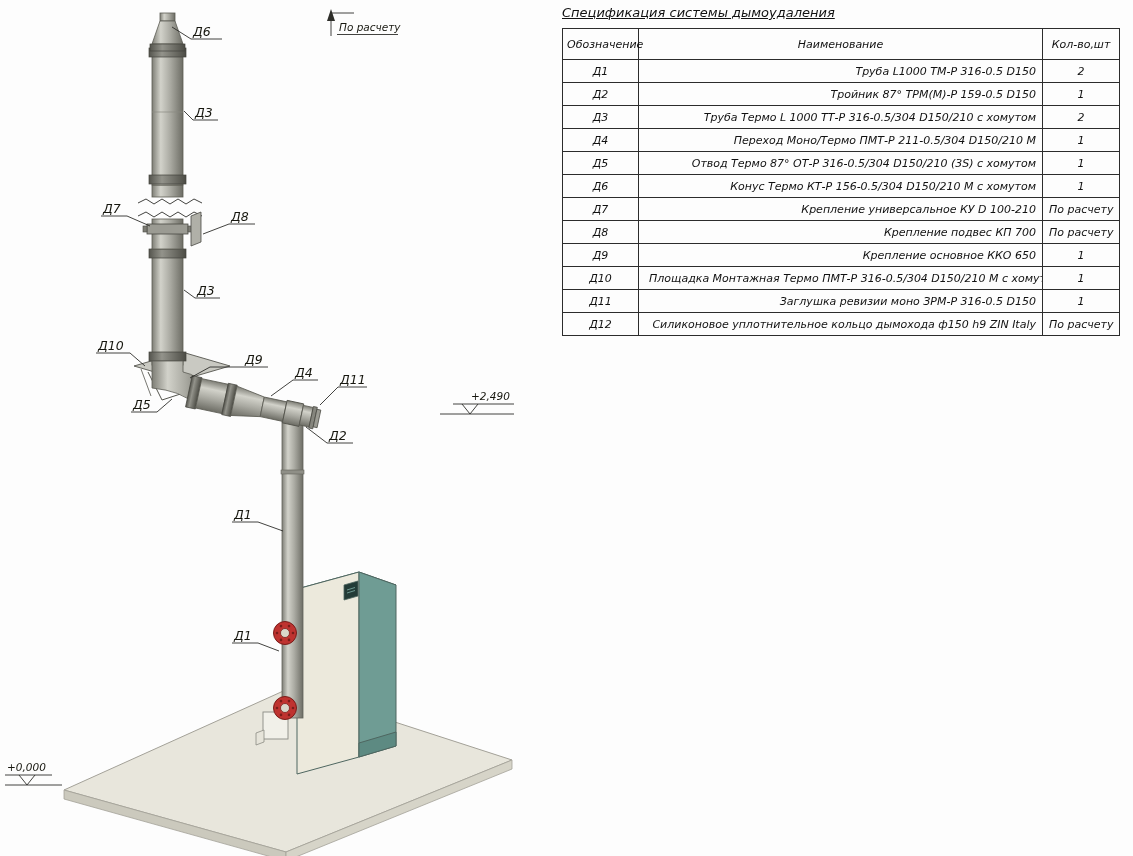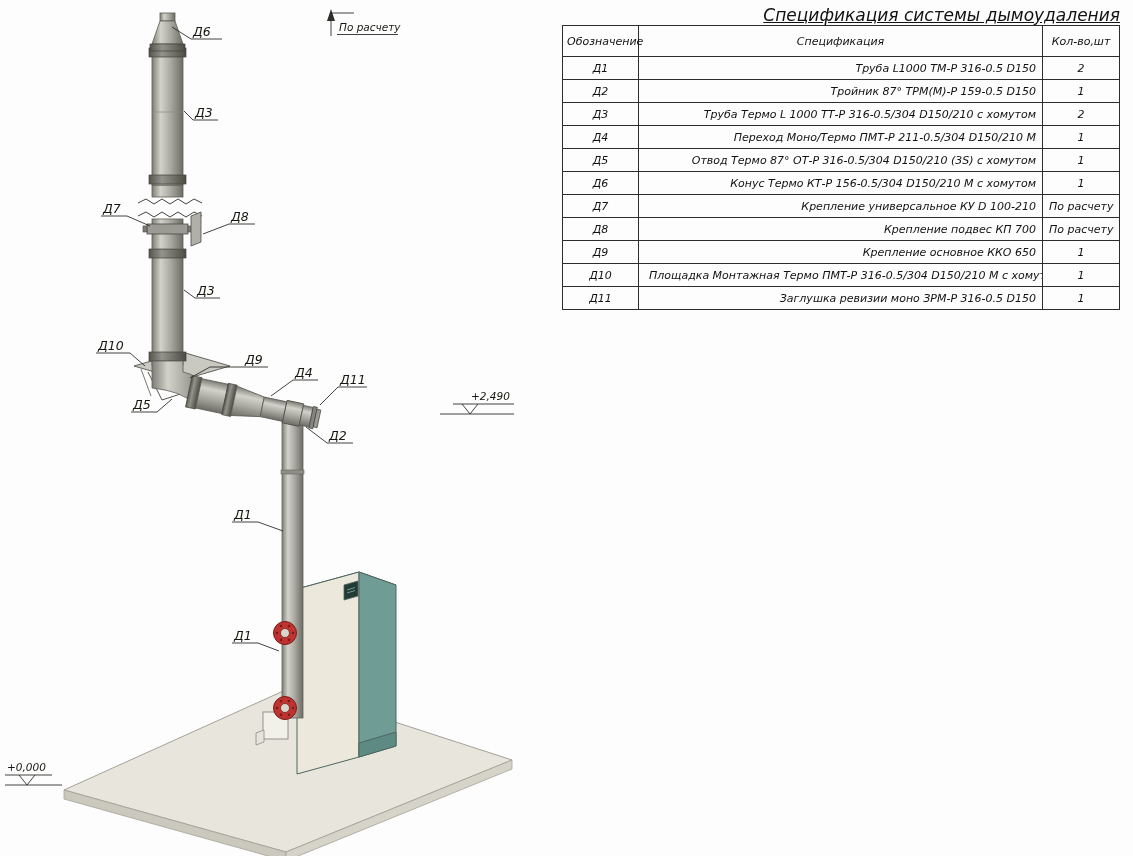--- a/index.html
+++ b/index.html
@@ -10,22 +10,22 @@
   }
   .diagram-wrap { position:absolute; left:0; top:0; width:560px; height:856px; }
   svg text { font-family:"DejaVu Sans", sans-serif; font-style:italic; fill:#17170f; }
   svg .lbl { font-size:12.5px; }
   svg .ann { font-size:10.5px; }
   svg .leader { fill:none; stroke:#2e2e2a; stroke-width:0.9; }
   svg .thin  { stroke:#2e2e2a; stroke-width:0.9; }
 
   .spec { position:absolute; left:562px; top:5px; width:558px; }
   .spec-title {
-    font-style:italic; font-size:17px; text-align:right;
-    text-decoration:underline; color:#111; 
+    font-style:italic; font-size:13px; text-align:left;
+    text-decoration:underline; color:#111; margin-bottom:8px;
   }
   table.spec-table {
     width:100%; border-collapse:collapse; table-layout:fixed;
     font-style:italic; font-size:11px; color:#111;
   }
   .spec-table th {
     border:1px solid #2c2c2c; font-weight:normal; text-align:center;
     height:31px; padding:2px 4px;
   }
   .spec-table td { border:1px solid #2c2c2c; height:23px; padding:2px 6px; overflow:hidden; white-space:nowrap; }
@@ -244,21 +244,21 @@
   <div class="spec-title">Спецификация системы дымоудаления</div>
   <table class="spec-table">
     <colgroup>
       <col style="width:76px">
         <col style="width:404px">
         <col style="width:77px">
     </colgroup>
     <thead>
       <tr>
         <th>Обозначение</th>
-        <th>Спецификация</th>
+        <th>Наименование</th>
         <th>Кол-во,шт</th>
       </tr>
     </thead>
     <tbody>
         <tr>
           <td class="c">Д1</td>
           <td class="l">Труба L1000 ТМ-Р 316-0.5 D150</td>
           <td class="c">2</td>
         </tr>
         <tr>
@@ -304,15 +304,20 @@
         <tr>
           <td class="c">Д10</td>
           <td class="l">Площадка Монтажная Термо ПМТ-Р 316-0.5/304 D150/210 М с хомутом</td>
           <td class="c">1</td>
         </tr>
         <tr>
           <td class="c">Д11</td>
           <td class="l">Заглушка ревизии моно ЗРМ-Р 316-0.5 D150</td>
           <td class="c">1</td>
         </tr>
+        <tr>
+          <td class="c">Д12</td>
+          <td class="l">Силиконовое уплотнительное кольцо дымохода ф150 h9 ZIN Italy</td>
+          <td class="c">По расчету</td>
+        </tr>
       </tbody>
   </table>
 </div>
 
 </body></html>

